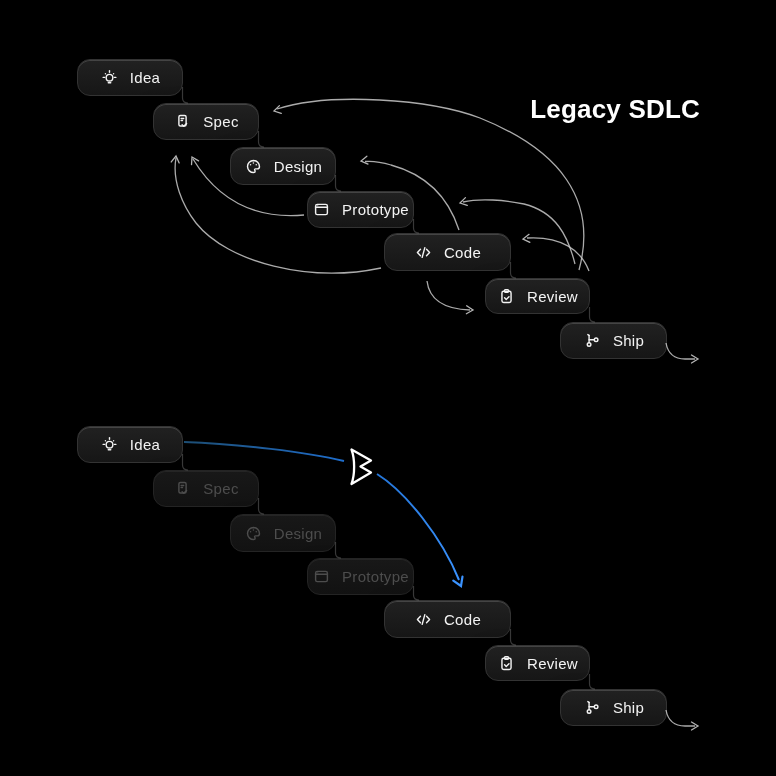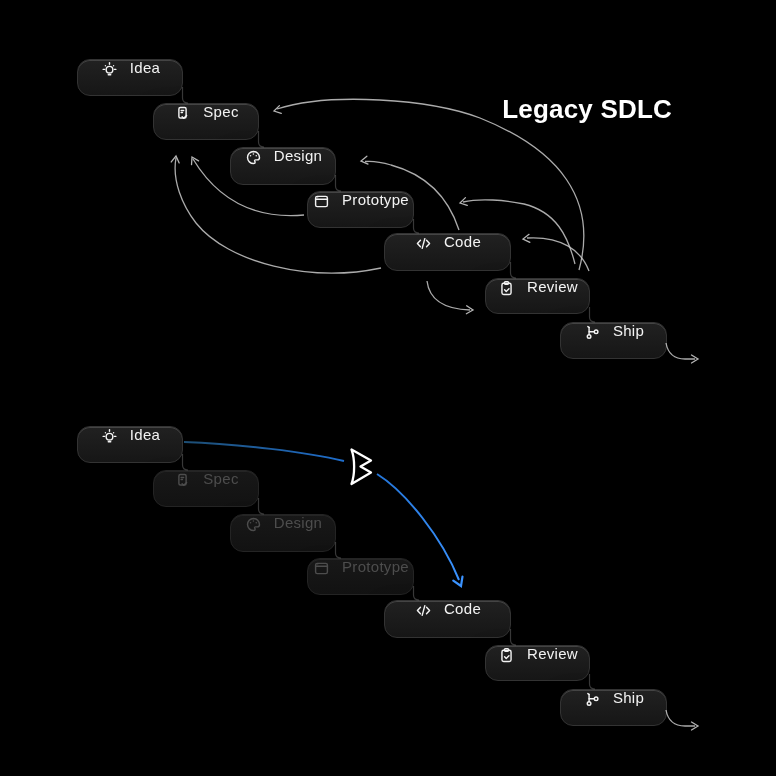--- a/index.html
+++ b/index.html
@@ -1,21 +1,21 @@
 <!DOCTYPE html>
 <html><head>
 <meta charset="utf-8">
 <style>
   html,body{margin:0;padding:0;background:#000;}
   .stage{
     position:relative;width:776px;height:776px;background:#000;overflow:hidden;
     font-family:"Liberation Sans","DejaVu Sans",sans-serif;
   }
   .pill{
-    position:absolute;display:flex;align-items:flex-start;justify-content:center;gap:11px;
+    position:absolute;display:flex;align-items:center;justify-content:center;gap:11px;
     background:linear-gradient(180deg,#212121,#161616);
     border:1px solid #333;border-radius:13px;color:#f3f3f3;
     box-shadow:inset 0 1px 0 rgba(255,255,255,.16), 0 10px 22px rgba(0,0,0,.65);
     z-index:2;box-sizing:border-box;
   }
   .pill .lbl{font-size:15px;letter-spacing:.3px;line-height:1;}
   .pill .ic{width:19px;height:19px;flex:0 0 auto;display:block;}
   .pill.dim{
     color:#4d4d4d;
     background:linear-gradient(180deg,#181818,#121212);
@@ -92,21 +92,21 @@
           <path d="M6.4 4.6l-1.3-.8"></path>
           <path d="M6.4 4.6v7.6"></path>
           <circle cx="6.4" cy="14.2" r="1.9"></circle>
           <path d="M6.4 9.3h5.3"></path>
           <circle cx="13.8" cy="9.3" r="1.9"></circle>
         </g>
       </symbol>
     </defs>
   </svg>
 
-  <div class="title" style="top:94px;right:104px">Legacy SDLC</div>
+  <div class="title" style="top:94px;right:76px">Legacy SDLC</div>
 
   <div class="pill" style="left:77px;top:59px;width:106px;height:37px">
     <svg class="ic" viewBox="0 0 20 20">
         <use href="#i-bulb"></use>
       </svg>
     <span class="lbl">Idea</span>
   </div>
   <div class="pill" style="left:153px;top:103px;width:106px;height:37px">
     <svg class="ic" viewBox="0 0 20 20">
         <use href="#i-filecheck"></use>

